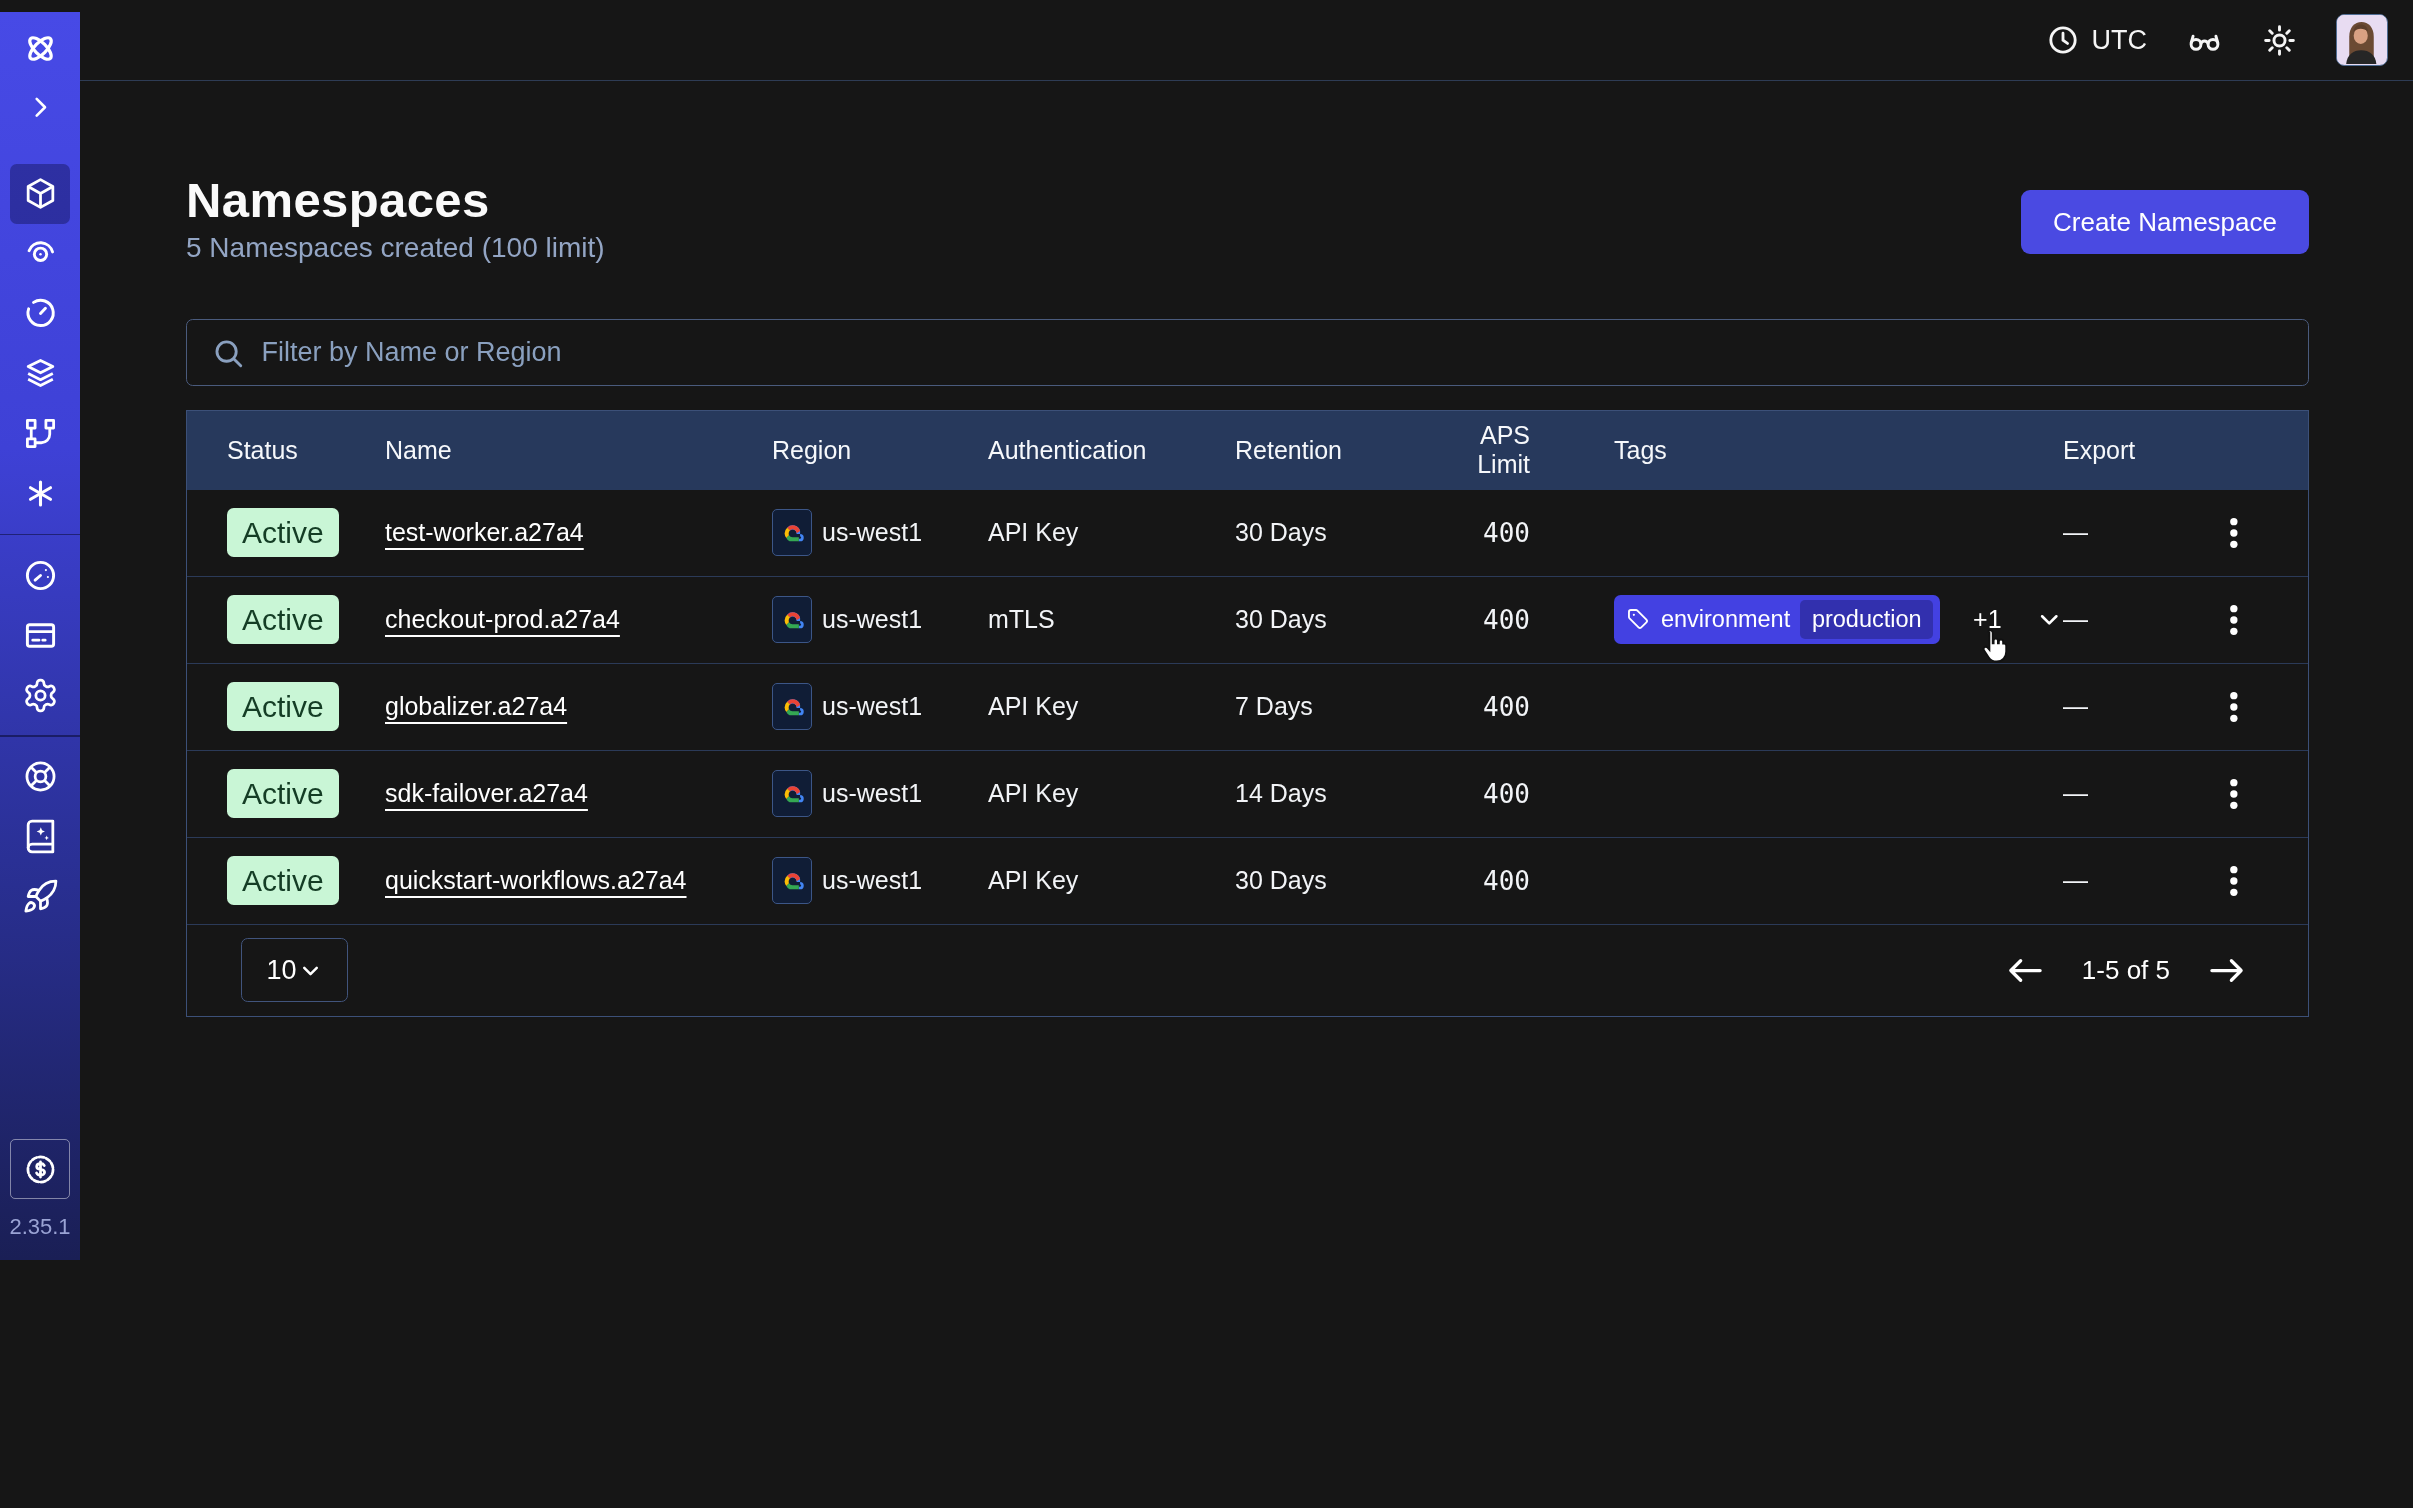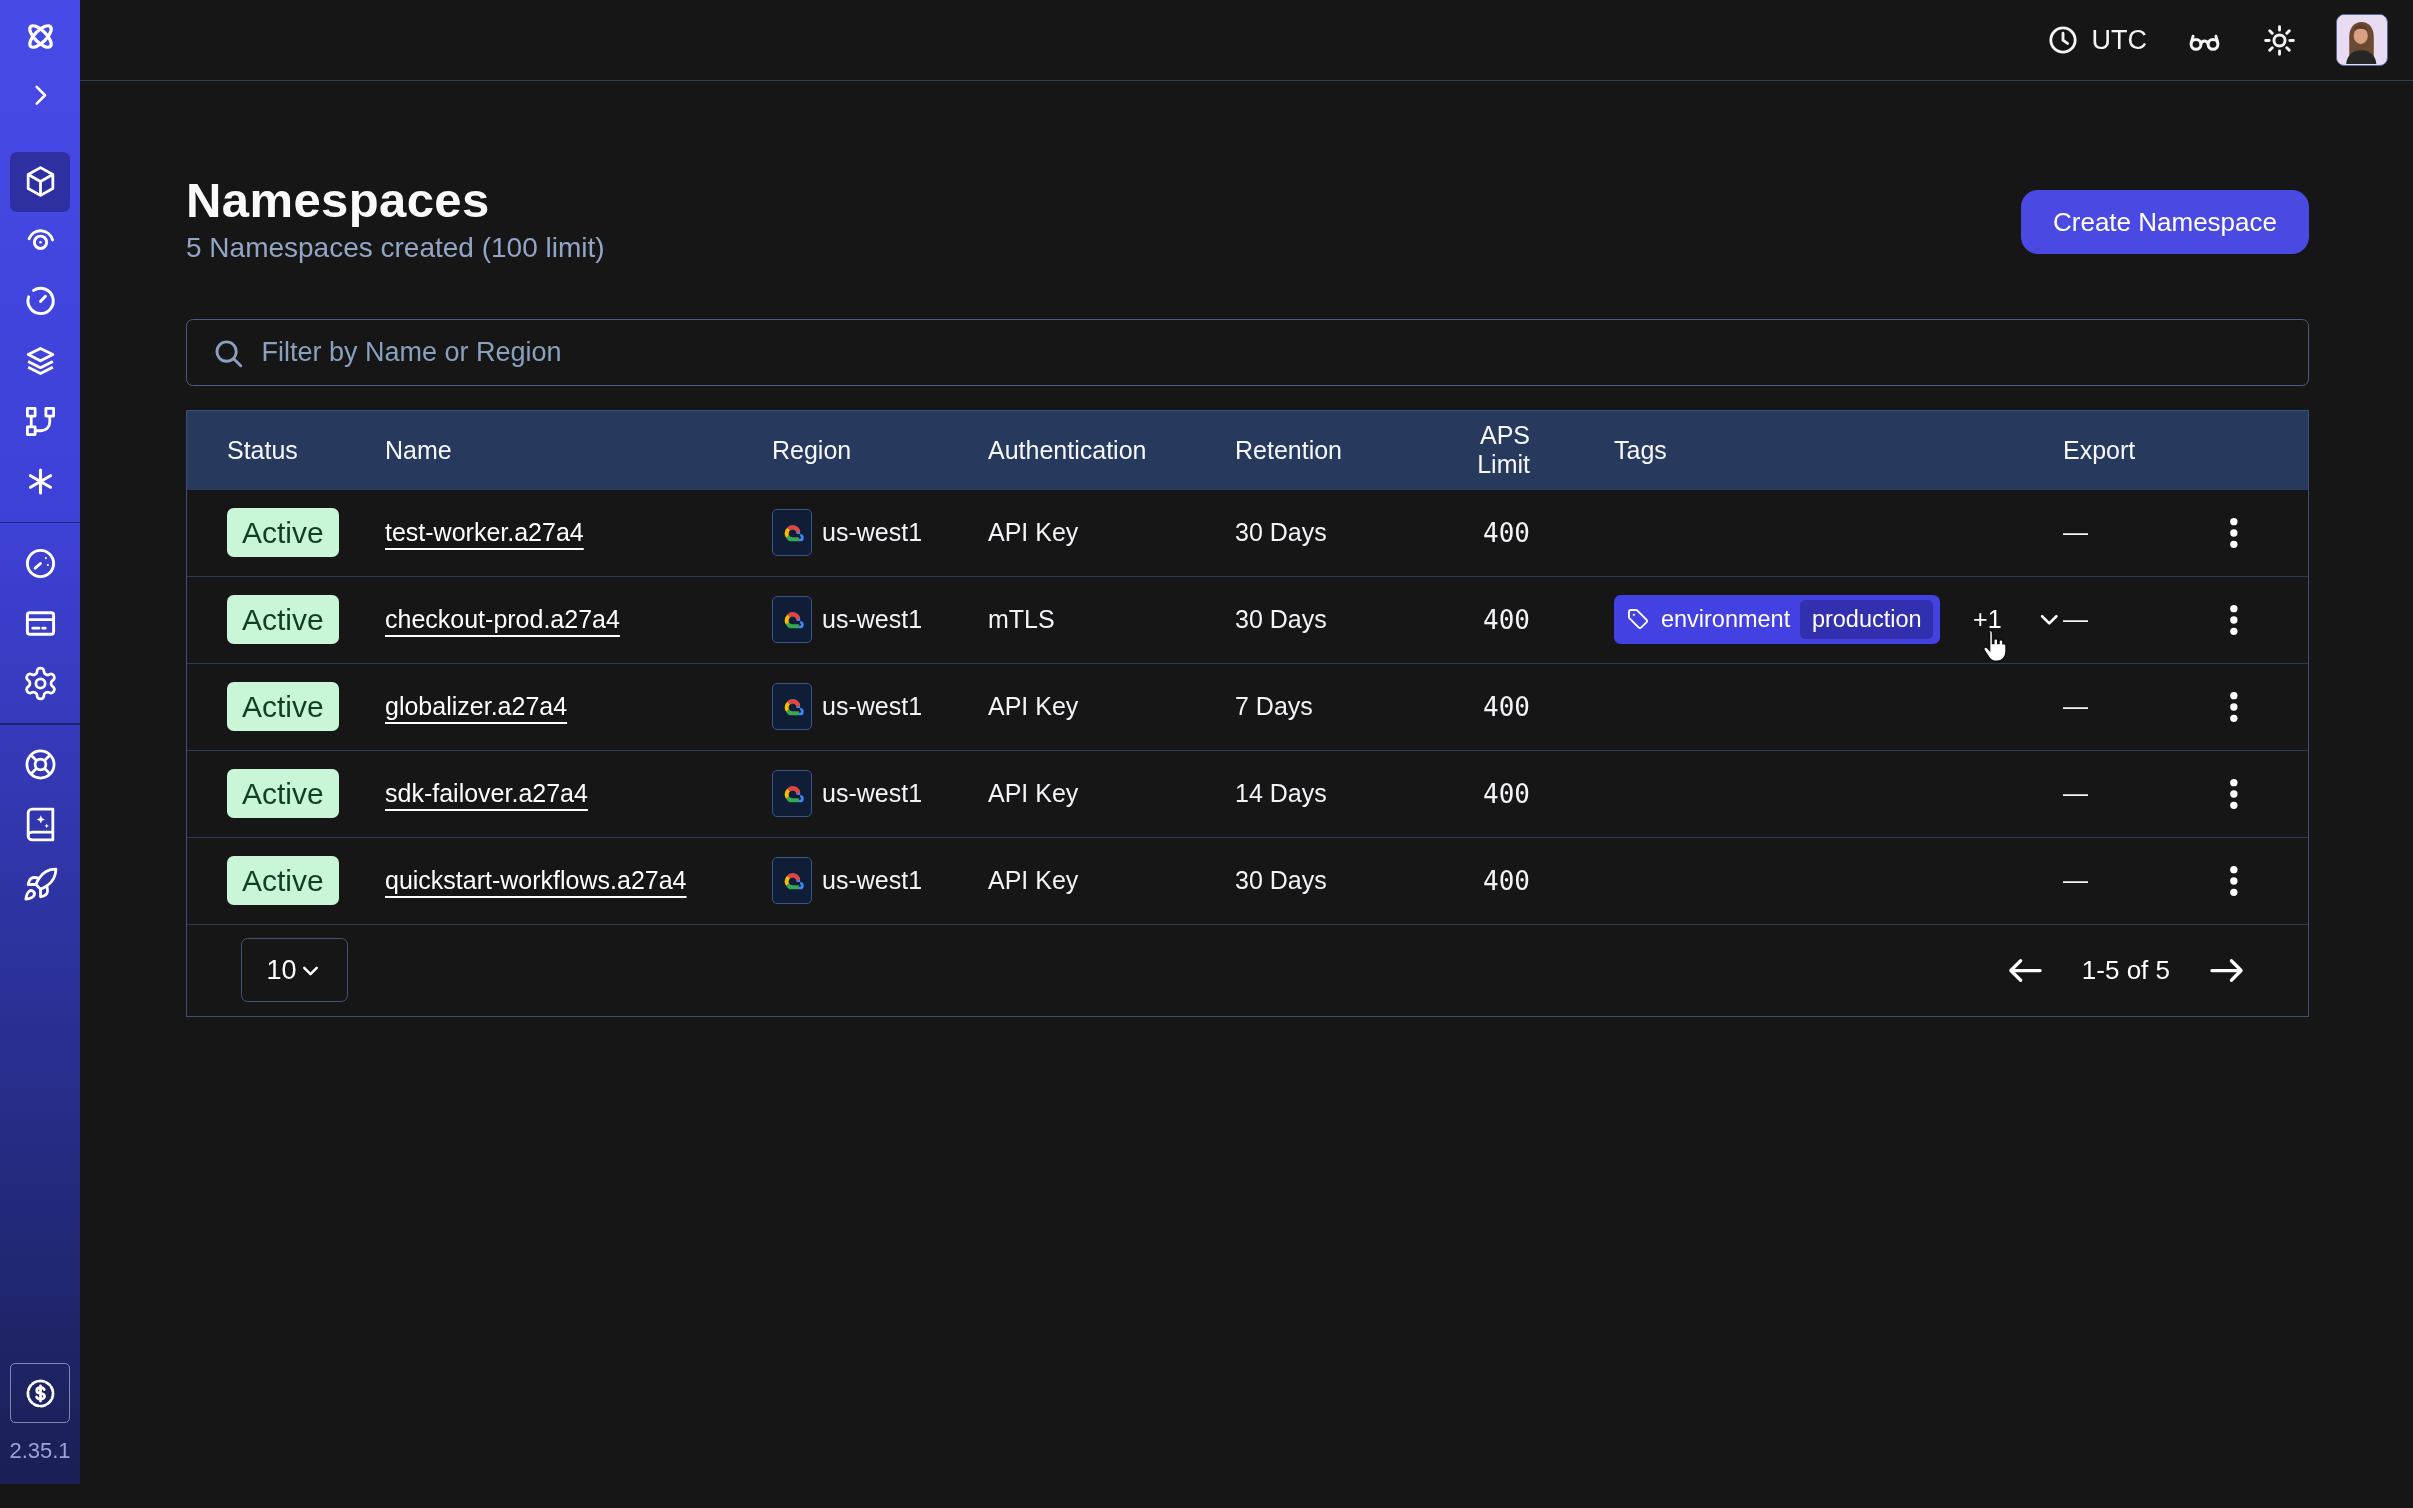--- a/index.html
+++ b/index.html
@@ -15,21 +15,21 @@
     --sep:#2b3a58;
     --muted:#93a5c4;
     --text:#f2f4f7;
   }
   *{box-sizing:border-box;margin:0;padding:0}
   html,body{width:2413px;height:1508px;overflow:hidden;background:var(--page-bg);
     font-family:"Liberation Sans",sans-serif;color:var(--text);}
   svg{display:block}
 
   
-  .sidebar{position:absolute;left:0;top:0;width:80px;height:1484px;z-index:5;
+  .sidebar{position:absolute;left:0;top:12px;width:80px;height:1248px;z-index:5;
     background:linear-gradient(180deg,var(--sidebar-top) 0%,#3e41d6 35%,#2a3095 68%,var(--sidebar-bottom) 100%);
     display:flex;flex-direction:column;align-items:center;}
   .sb-logo{margin-top:17px;color:#fff}
   .sb-chevron{margin-top:25px;color:#fff;cursor:pointer}
   .sb-nav{margin-top:42px;display:flex;flex-direction:column;align-items:center;width:100%}
   .sb-item{width:80px;height:60px;display:flex;align-items:center;justify-content:center;color:#fff;cursor:pointer}
   .sb-item .hl{width:60px;height:60px;border-radius:6.7px;display:flex;align-items:center;justify-content:center}
   .sb-item.active .hl{background:rgba(10,10,60,.38)}
   .sb-div{width:80px;height:1.7px;background:rgba(0,0,20,.45);margin:10px 0}
   .sb-spacer{flex:1}
@@ -43,21 +43,21 @@
   .tz{display:flex;align-items:center;gap:11.7px;font-size:27px;color:#f5f5f5;cursor:pointer}
   .tb-icon{color:#f5f5f5;cursor:pointer}
   .avatar{width:52px;height:52px;border-radius:8.4px;border:1.7px solid #4f6d94;overflow:hidden;cursor:pointer;background:#e8dcf2}
 
   
   .main{position:absolute;left:80px;top:83px;right:0;bottom:0;padding:89px 104px 0 106px}
   .page-head{display:flex;justify-content:space-between;align-items:flex-start}
   h1{font-size:49px;font-weight:700;letter-spacing:0.4px;color:#fafafa}
   .subtitle{margin-top:4px;font-size:28px;color:var(--muted)}
   .create-btn{margin-top:18.4px;height:64px;padding:8px 32px;background:var(--accent);color:#fff;
-    border:none;border-radius:17px;font-size:26px;font-family:inherit;cursor:pointer}
+    border:none;border-radius:9px;font-size:26px;font-family:inherit;cursor:pointer}
 
   .filter{margin-top:55px;height:67px;border:1.7px solid #4a5b7d;border-radius:6.7px;
     display:flex;align-items:center;gap:17px;padding:0 23.5px;color:#8aa0bf;cursor:text}
   .filter input{flex:1;background:transparent;border:none;outline:none;color:#e8ecf2;
     font-size:27px;font-family:inherit}
   .filter input::placeholder{color:#8aa0bf}
 
   
   .table{margin-top:23.5px;border:1.7px solid var(--border-blue)}
   .trow{display:grid;grid-template-columns:198px 387px 216px 247px 208px 126px 469px 151px 1fr;align-items:center}

